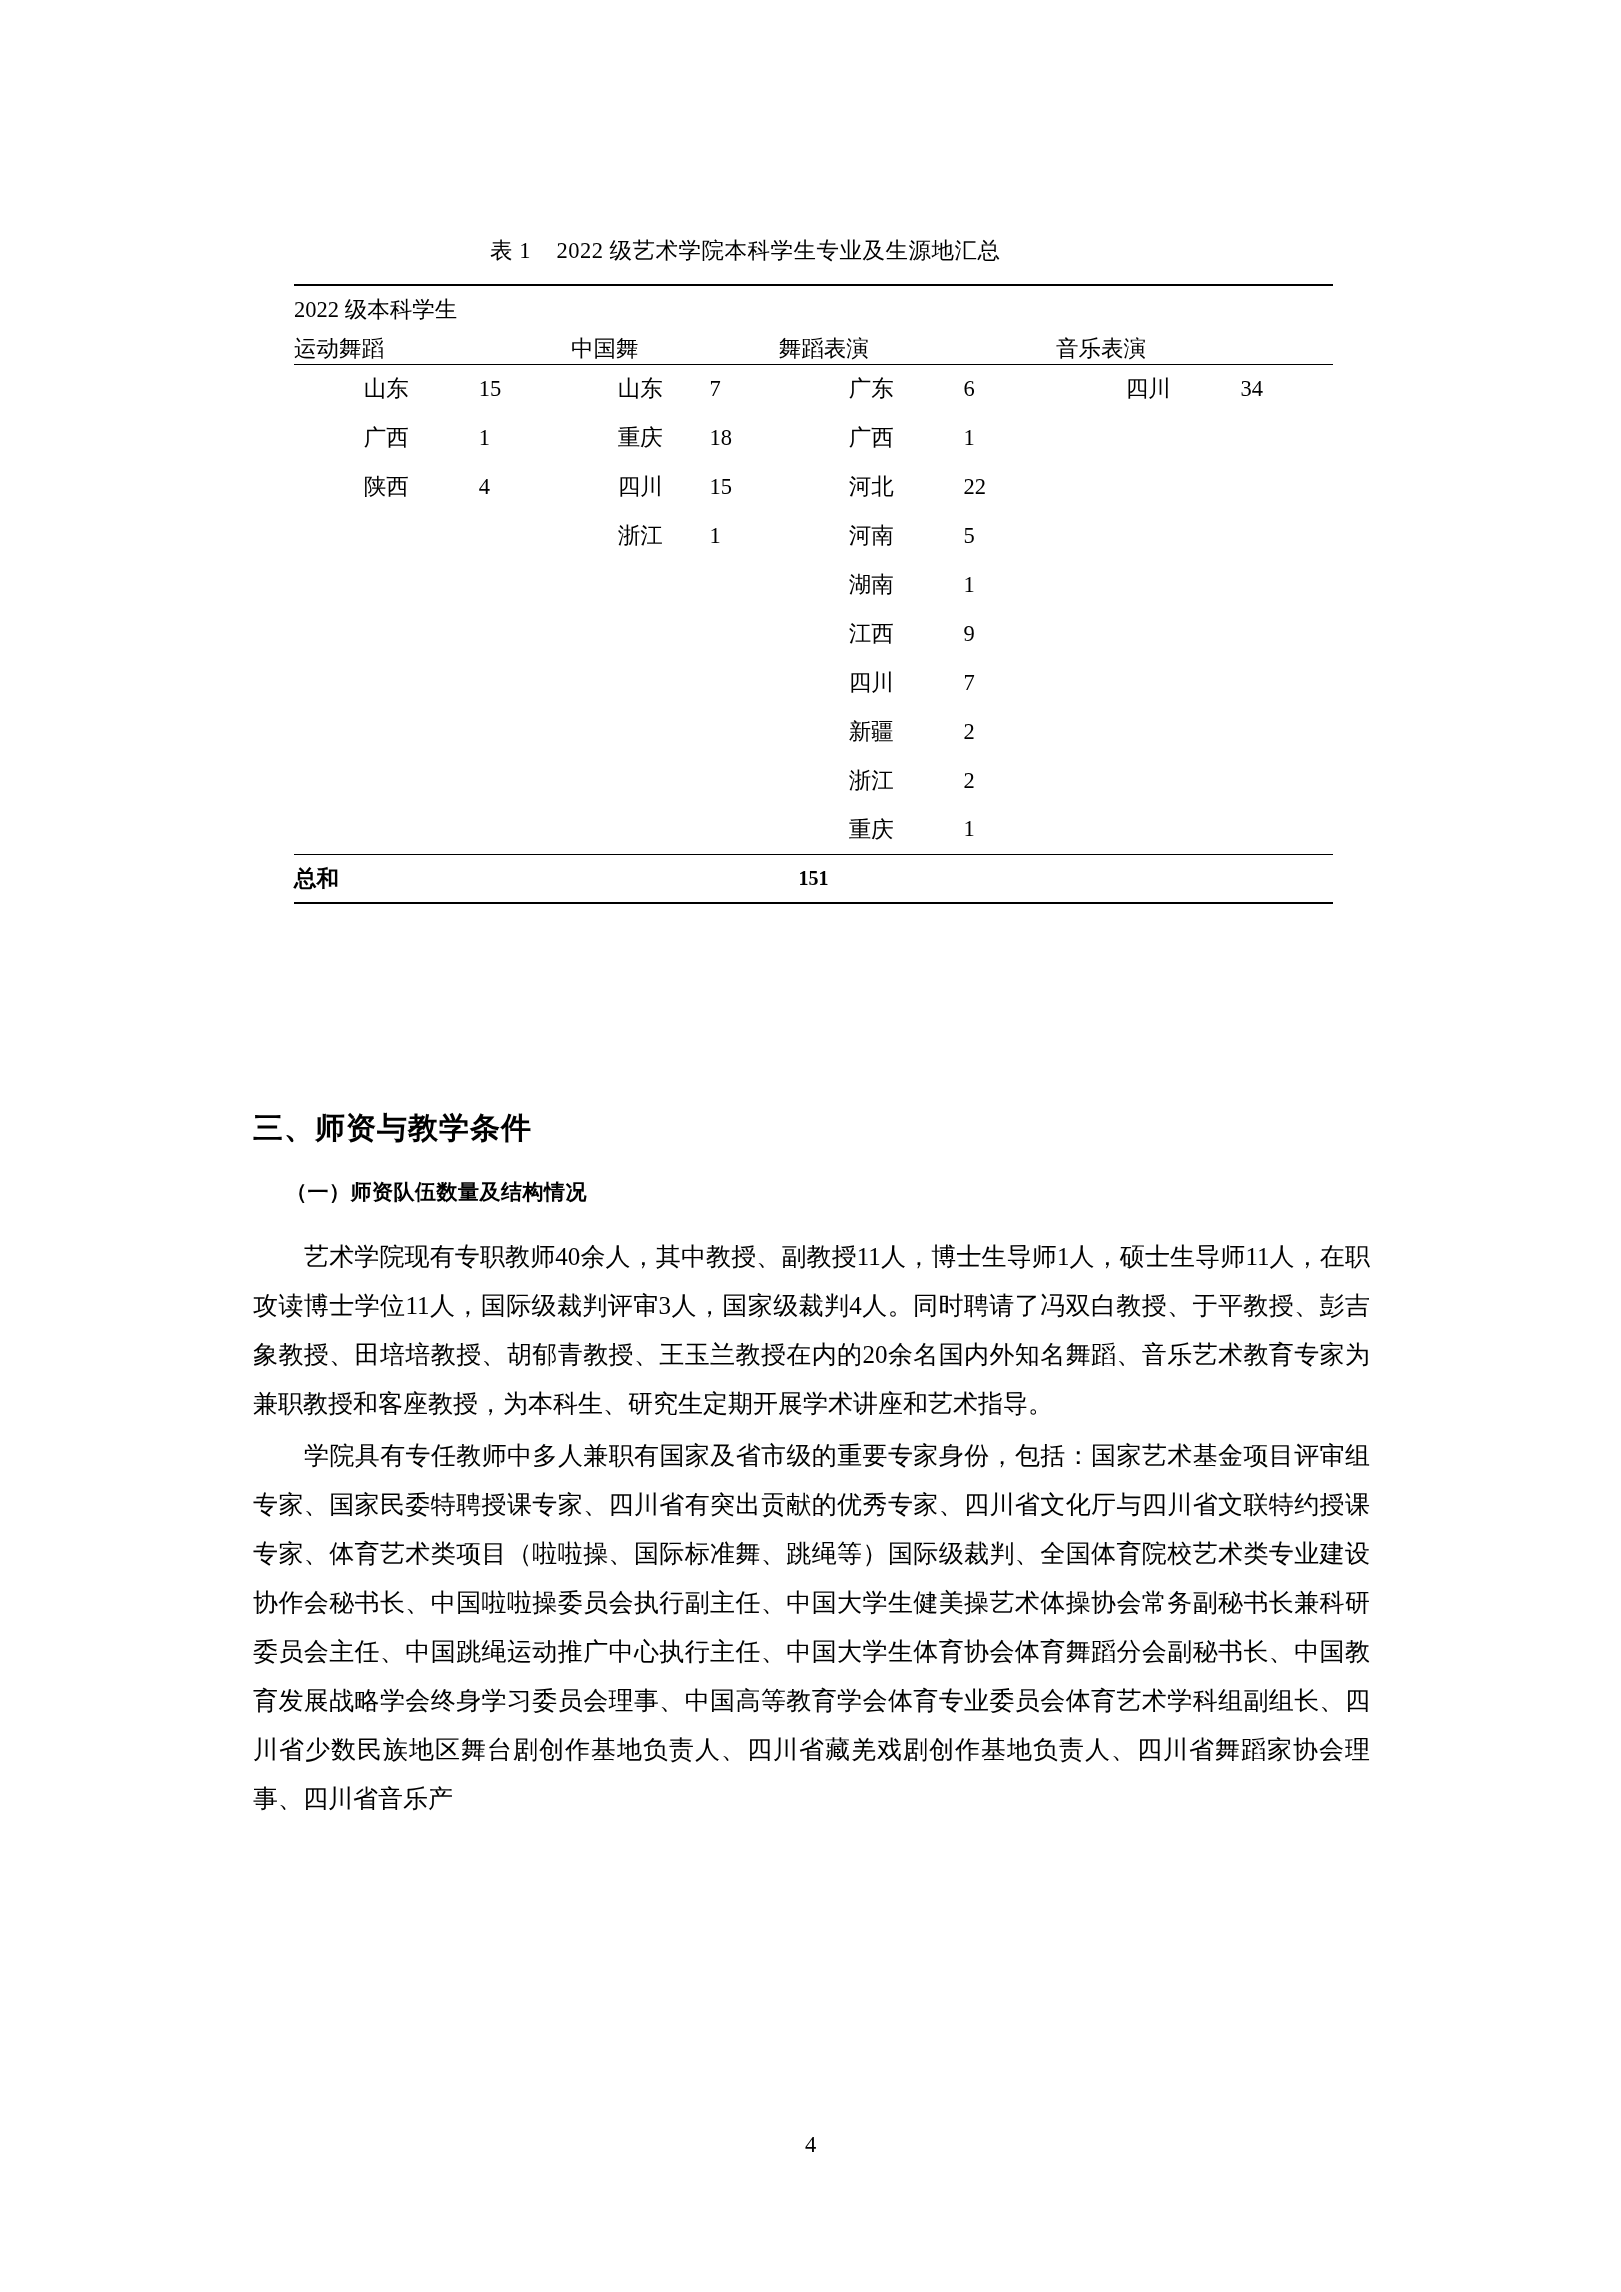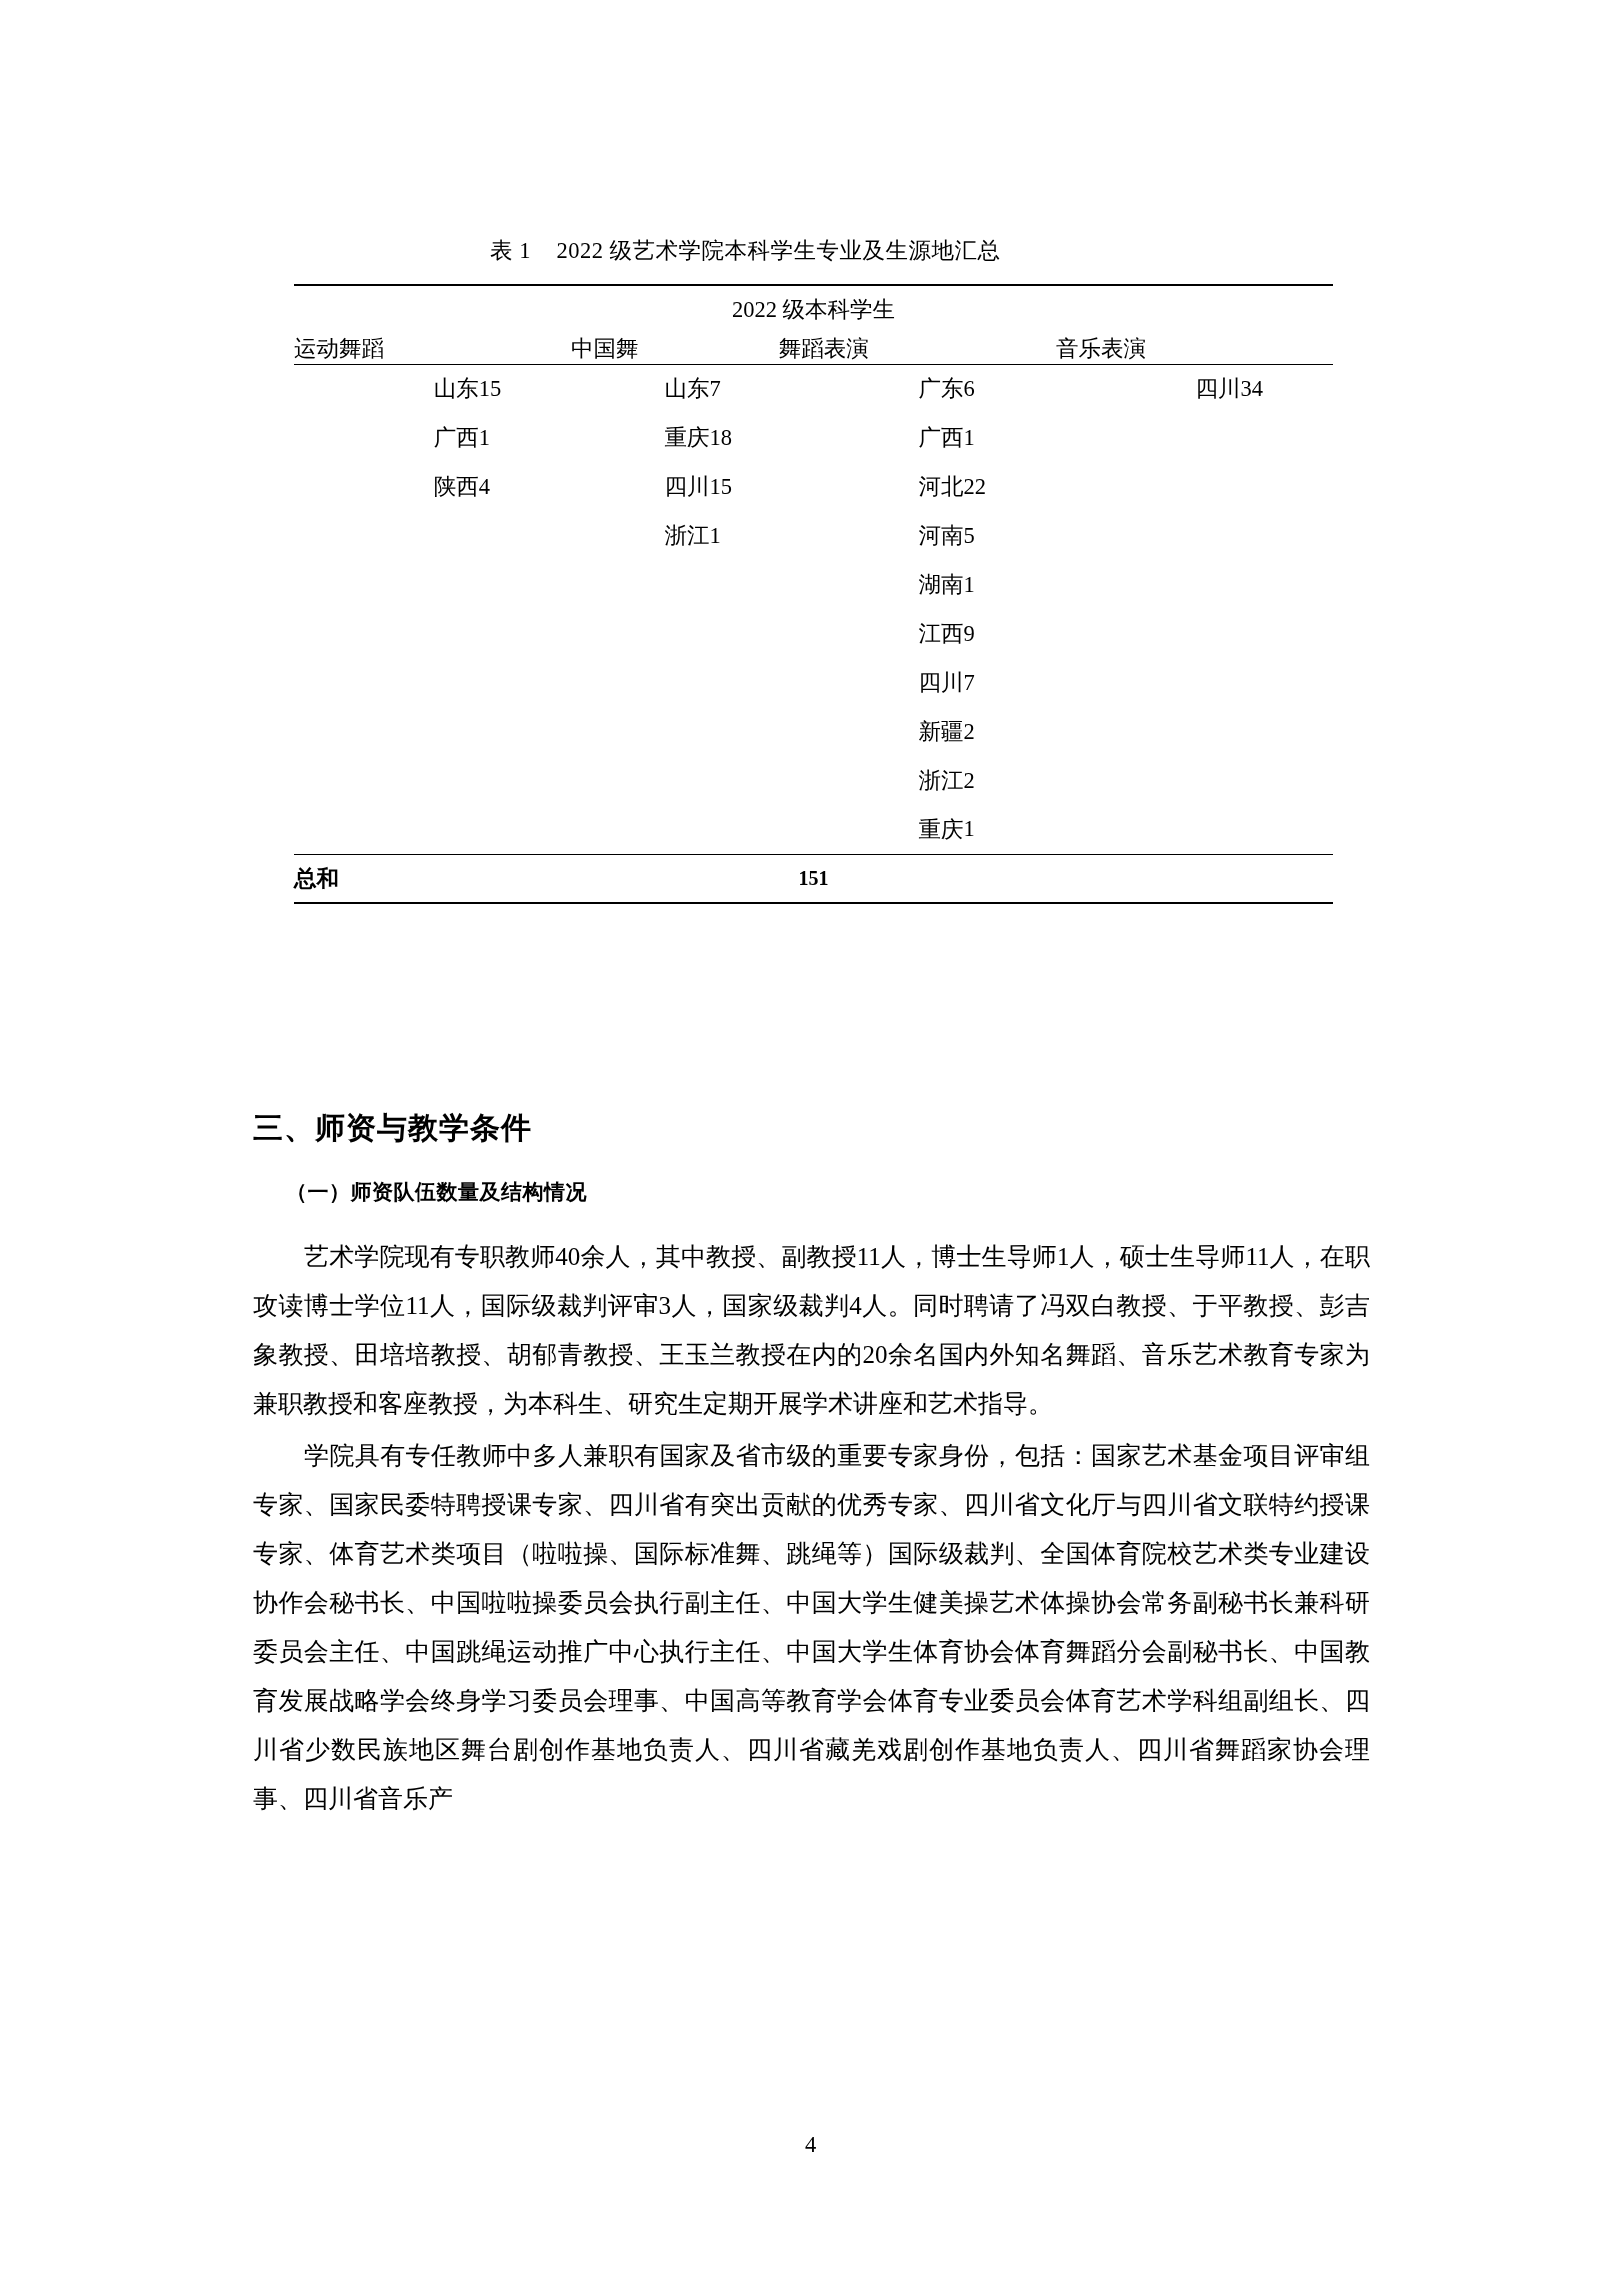--- a/index.html
+++ b/index.html
@@ -58,30 +58,29 @@
     border-top: 1.5px solid #000;
   }
   .rule-bot td {
     border-bottom: 2px solid #000;
     margin-left: 7px;
   }
   .rowh {
     height: 49px;
   }
   .cell-label {
-    text-align: right;
+    text-align: center;
     padding-left: 0px;
   }
   .cell-num {
     text-align: left;
     padding-left: 5.9px;
   }
   .title-line {
     height: 47px;
-    text-align: center;
     font-size: 22.5px;
   }
   .hdr-cell {
     font-size: 22.5px;
     padding-bottom: 3.9px;
   }
   .total-label {
     font-weight: bold;
     font-size: 22.5px;
     padding-left: 39px;

